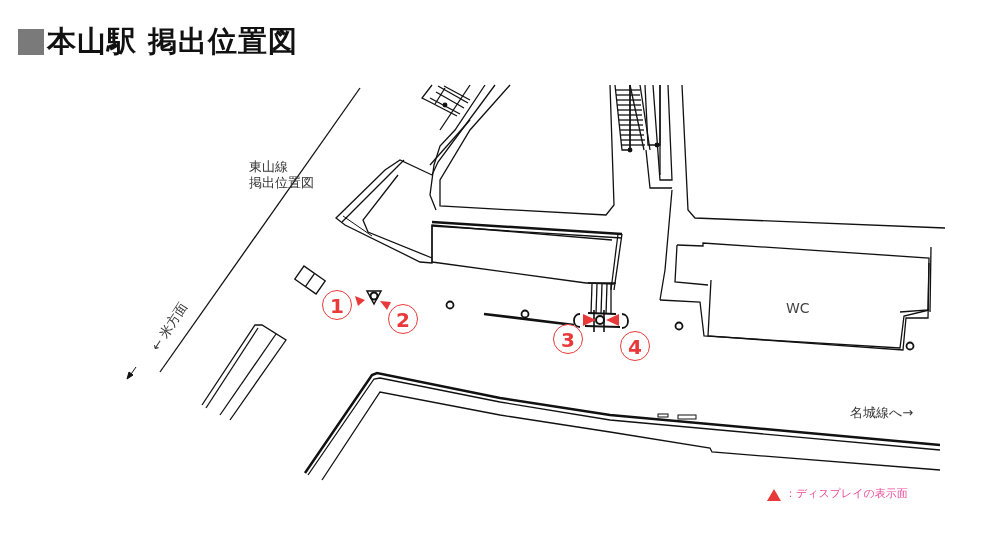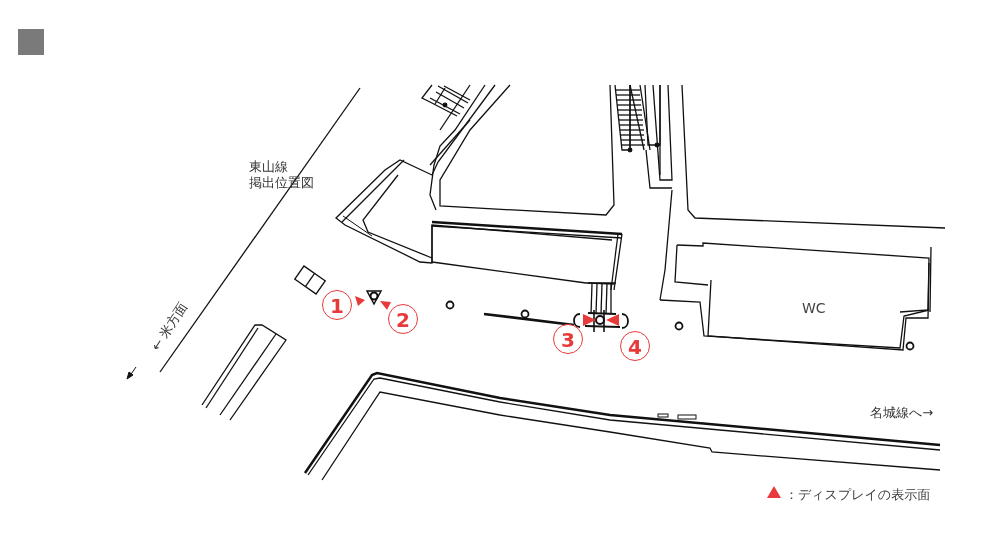--- a/index.html
+++ b/index.html
@@ -6,29 +6,30 @@
   body { width: 1000px; height: 542px; position: relative; overflow: hidden;
          font-family: "DejaVu Sans", "Liberation Sans", sans-serif; }
   .title { position: absolute; left: 18px; top: 22px; height: 40px; display: flex; align-items: center; }
   .title-square { width: 26px; height: 26px; background: #7a7a7a; margin-right: 3px; }
   .title-text { font-size: 29px; font-weight: bold; color: #111; letter-spacing: 1px; }
   .map { position: absolute; left: 0; top: 0; }
   .lbl { position: absolute; font-size: 13px; color: #333; line-height: 16px; white-space: nowrap; }
   .marker-num { position: absolute; width: 30px; height: 30px; border: 1.5px solid #e83a3a; border-radius: 50%;
                 color: #e83a3a; font-weight: bold; font-size: 20px; text-align: center; line-height: 30px;
                 box-sizing: border-box; background: #fff; }
-  .legend { position: absolute; left: 767px; top: 486px; font-size: 13px; color: #404040; display: flex; align-items: flex-start; }
+  .legend { position: absolute; left: 767px; top: 486px; font-size: 11px; color: #ec4899; display: flex; align-items: flex-end; }
   .legend-tri { width: 0; height: 0; border-left: 7px solid transparent; border-right: 7px solid transparent;
                 border-bottom: 12px solid #e83a3a; margin-right: 4px; }
 </style>
 </head>
 <body>
 
 <div class="title">
   <div class="title-square"></div>
+  <span class="title-text">本山駅 掲出位置図</span>
 </div>
 
 <svg class="map" width="1000" height="542" viewBox="0 0 1000 542" fill="none" stroke="#111" stroke-width="1.3">
 
   <line x1="360" y1="88" x2="160" y2="372"></line>
 
   <g>
     <polyline points="432,85 422,98 428,101 457,116"></polyline>
     <polyline points="470,85 440,130"></polyline>
     <polyline points="485,85 455,130 440,146 434,165 430,195 436,210"></polyline>
@@ -153,22 +154,22 @@
   </g>
 </svg>
 
 <div class="lbl" style="left:249px; top:159px;">
   <div>東山線</div>
   <div>掲出位置図</div>
 </div>
 <div class="lbl" style="left:148px; top:345px; transform: rotate(-57deg); transform-origin: left top;">
   <span>← 米方面</span>
 </div>
-<div class="lbl" style="left:850px; top:405px;margin-left:20px;">名城線へ→</div>
-<div class="lbl" style="left:786px; top:300px; font-size:14px; color:#444;margin-left:16px;">WC</div>
+<div class="lbl" style="left:850px; top:405px;">名城線へ→</div>
+<div class="lbl" style="left:786px; top:300px; font-size:14px; color:#444;">WC</div>
 
 <div class="marker-num" style="left:322px; top:290px;"><span>1</span></div>
 <div class="marker-num" style="left:388px; top:304px;"><span>2</span></div>
 <div class="marker-num" style="left:553px; top:324px;"><span>3</span></div>
 <div class="marker-num" style="left:620px; top:331px;"><span>4</span></div>
 
 <div class="legend">
   <span class="legend-tri"></span>
   <span>：ディスプレイの表示面</span>
 </div>

